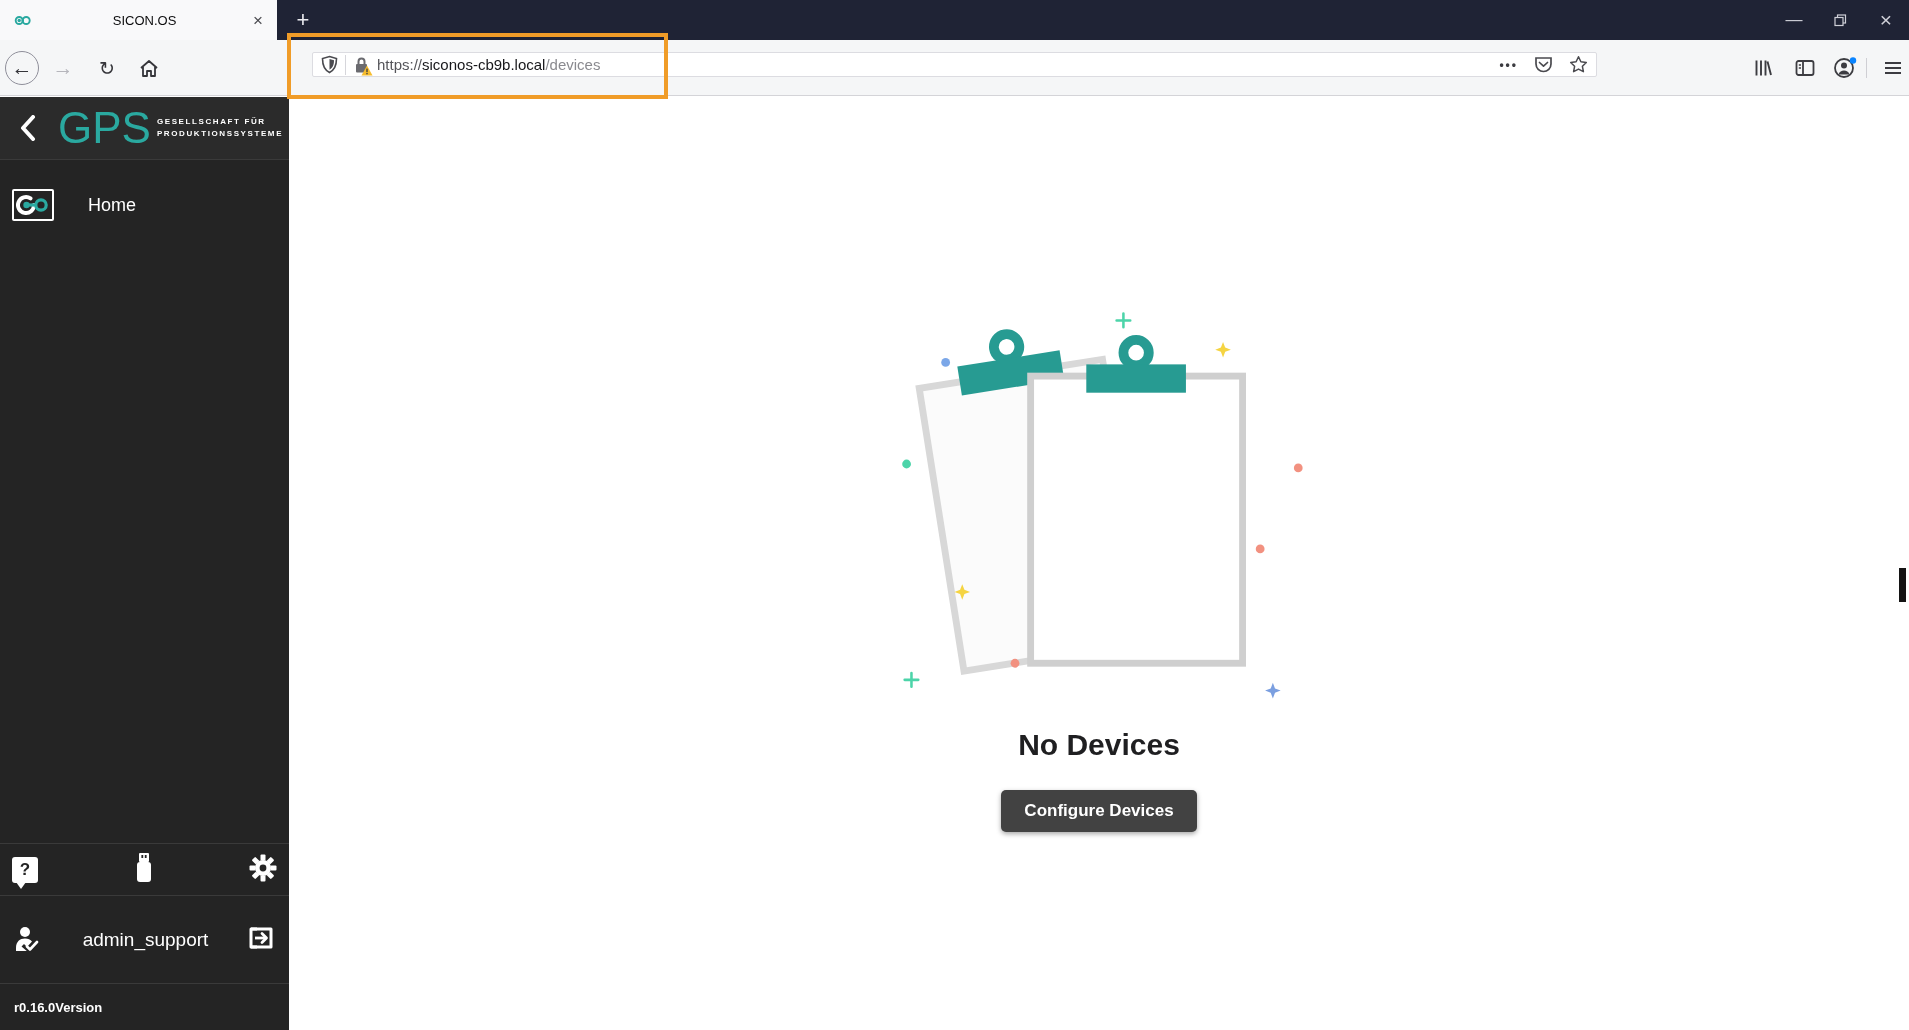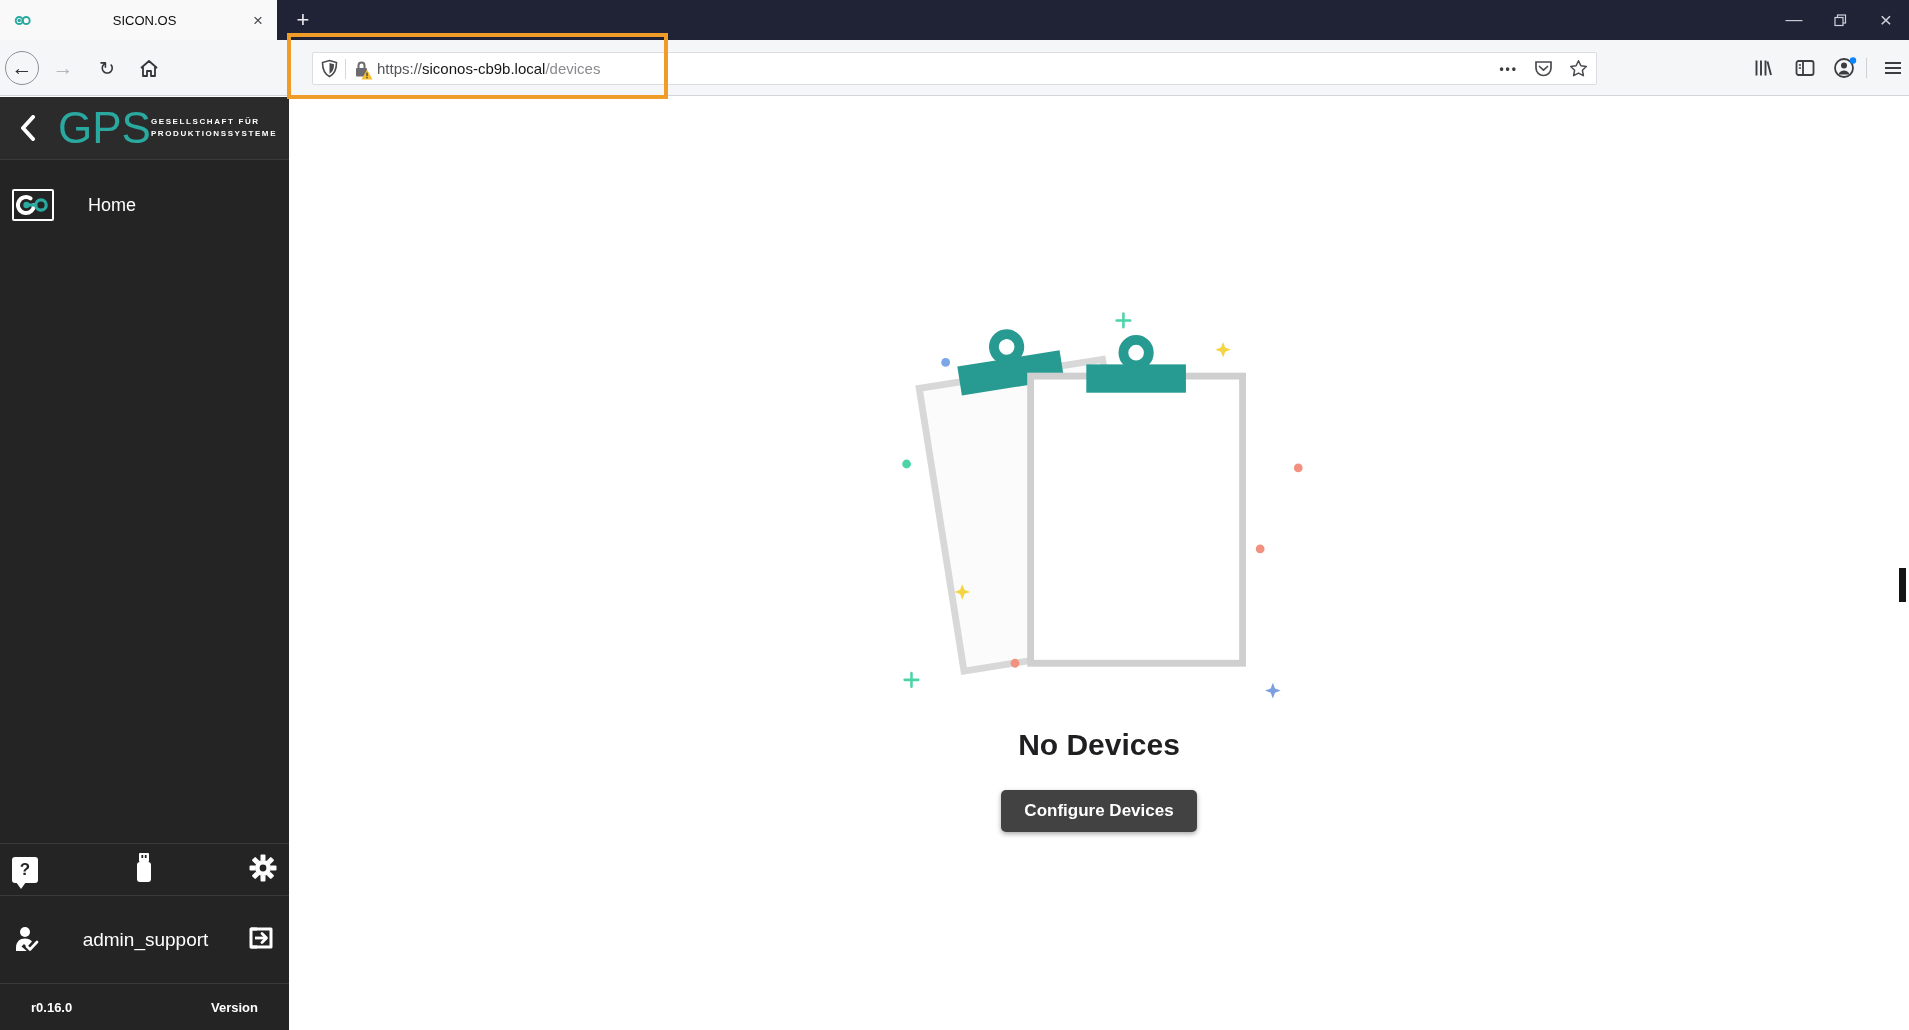--- a/index.html
+++ b/index.html
@@ -22,21 +22,21 @@
 
   .navbar { position:absolute; left:0; top:40px; width:1909px; height:56px;
     background:#f5f6f7; border-bottom:1px solid #d4d4d8; }
   .nav-btn { position:absolute; top:11px; width:34px; height:34px; display:flex;
     align-items:center; justify-content:center; font-size:21px; color:#35353a; }
   .back-btn { left:5px; border:1.5px solid #8f8f9a; border-radius:50%; }
   .fwd-btn { left:46px; color:#b6b6bc; }
   .reload-btn { left:90px; font-size:19px; }
   .home-btn { left:132px; }
 
-  .urlbar { position:absolute; left:312px; top:12px; width:1285px; height:33px;
+  .urlbar { position:absolute; left:312px; top:12px; width:1285px; height:25px;
     background:#fff; border:1px solid #dcdce1; border-radius:2px;
     display:flex; align-items:center; padding:0 8px; }
   .urlbar .sep { width:1px; height:20px; background:#d6d6db; margin:0 8px 0 7px; }
   .url-text { font-size:15px; margin-left:8px; white-space:nowrap; }
   .url-scheme { color:#55555a; }
   .url-host { color:#17171a; }
   .url-path { color:#8a8a8f; }
   .url-spacer { flex:1; }
   .url-action { margin-left:16px; display:flex; align-items:center; color:#4a4a4f; }
   .dots { font-size:12px; letter-spacing:2px; font-weight:700; color:#3c3c41; }
@@ -48,41 +48,41 @@
   .highlight-box { position:absolute; left:287px; top:33px; width:381px; height:66px;
     border:4px solid var(--orange,#f09c28); z-index:40; pointer-events:none; }
 
   
   .sidebar { position:absolute; left:0; top:97px; width:289px; height:933px;
     background:var(--sidebar-bg,#242424); display:flex; flex-direction:column; color:#fff; }
   .sb-header { height:63px; background:#2b2b2b; display:flex; align-items:center;
     padding:0 0 0 20px; border-bottom:1px solid #3a3a3a; }
   .logo-gps { font-size:44px; color:var(--teal,#2aa9a0); letter-spacing:0; margin-left:22px;
     line-height:1; font-weight:400; }
-  .logo-tag { font-size:8px; font-weight:700; letter-spacing:1.6px;
+  .logo-tag { margin-left:6px; font-size:8px; font-weight:700; letter-spacing:1.6px;
     color:#fff; line-height:1.5; white-space:nowrap; }
   .sb-nav { padding-top:22px; }
   .nav-item { height:46px; display:flex; align-items:center; padding:0 12px; cursor:pointer;text-align:center; }
   .nav-item-label { margin-left:34px; font-size:18px; color:#fff; }
   .home-logo-box { width:42px; height:32px; border:2px solid #fff; border-radius:2px;
     display:flex; align-items:center; justify-content:center; background:#242424; }
   .sb-spacer { flex:1; }
   .sb-iconrow { height:52px; border-top:1px solid #3a3a3a; display:flex; align-items:center;
     justify-content:space-between; padding:0 12px; }
   .help-bubble { width:26px; height:26px; background:#fff; border-radius:3px; position:relative;
     display:flex; align-items:center; justify-content:center; font-size:17px; font-weight:700;
     color:#242424; }
   .help-bubble::after { content:""; position:absolute; left:4px; bottom:-6px;
     border-left:5px solid transparent; border-right:5px solid transparent;
     border-top:7px solid #fff; }
   .sb-adminrow { height:88px; border-top:1px solid #3a3a3a; display:flex; align-items:center;
     justify-content:space-between; padding:0 14px; }
   .admin-name { font-size:19px; color:#fff; }
   .sb-version { height:47px; border-top:1px solid #3a3a3a; display:flex; align-items:center;
-    justify-content:space-between; padding:0 31px; font-size:13px; font-weight:700; }
+    justify-content:flex-start; padding:0 14px; font-size:13px; font-weight:700; }
 
   .main { position:absolute; left:289px; top:97px; width:1620px; height:933px; background:#fff;
     display:flex; flex-direction:column; align-items:center; }
   .empty-illustration { margin-top:199px; display:block; }
   .empty-title { margin-top:12px; font-size:30px; font-weight:700; color:#1f1f21; }
   .configure-btn { margin-top:28px; background:var(--button-bg,#424242); color:#fff;
     border:none; border-radius:5px; padding:11px 23px; font-size:17px; font-weight:700;
     font-family:"Liberation Sans",sans-serif; box-shadow:0 2px 5px rgba(0,0,0,.35); cursor:pointer; }
 
   .scroll-mark { position:absolute; left:1899px; top:568px; width:7px; height:34px; background:#141414; }

